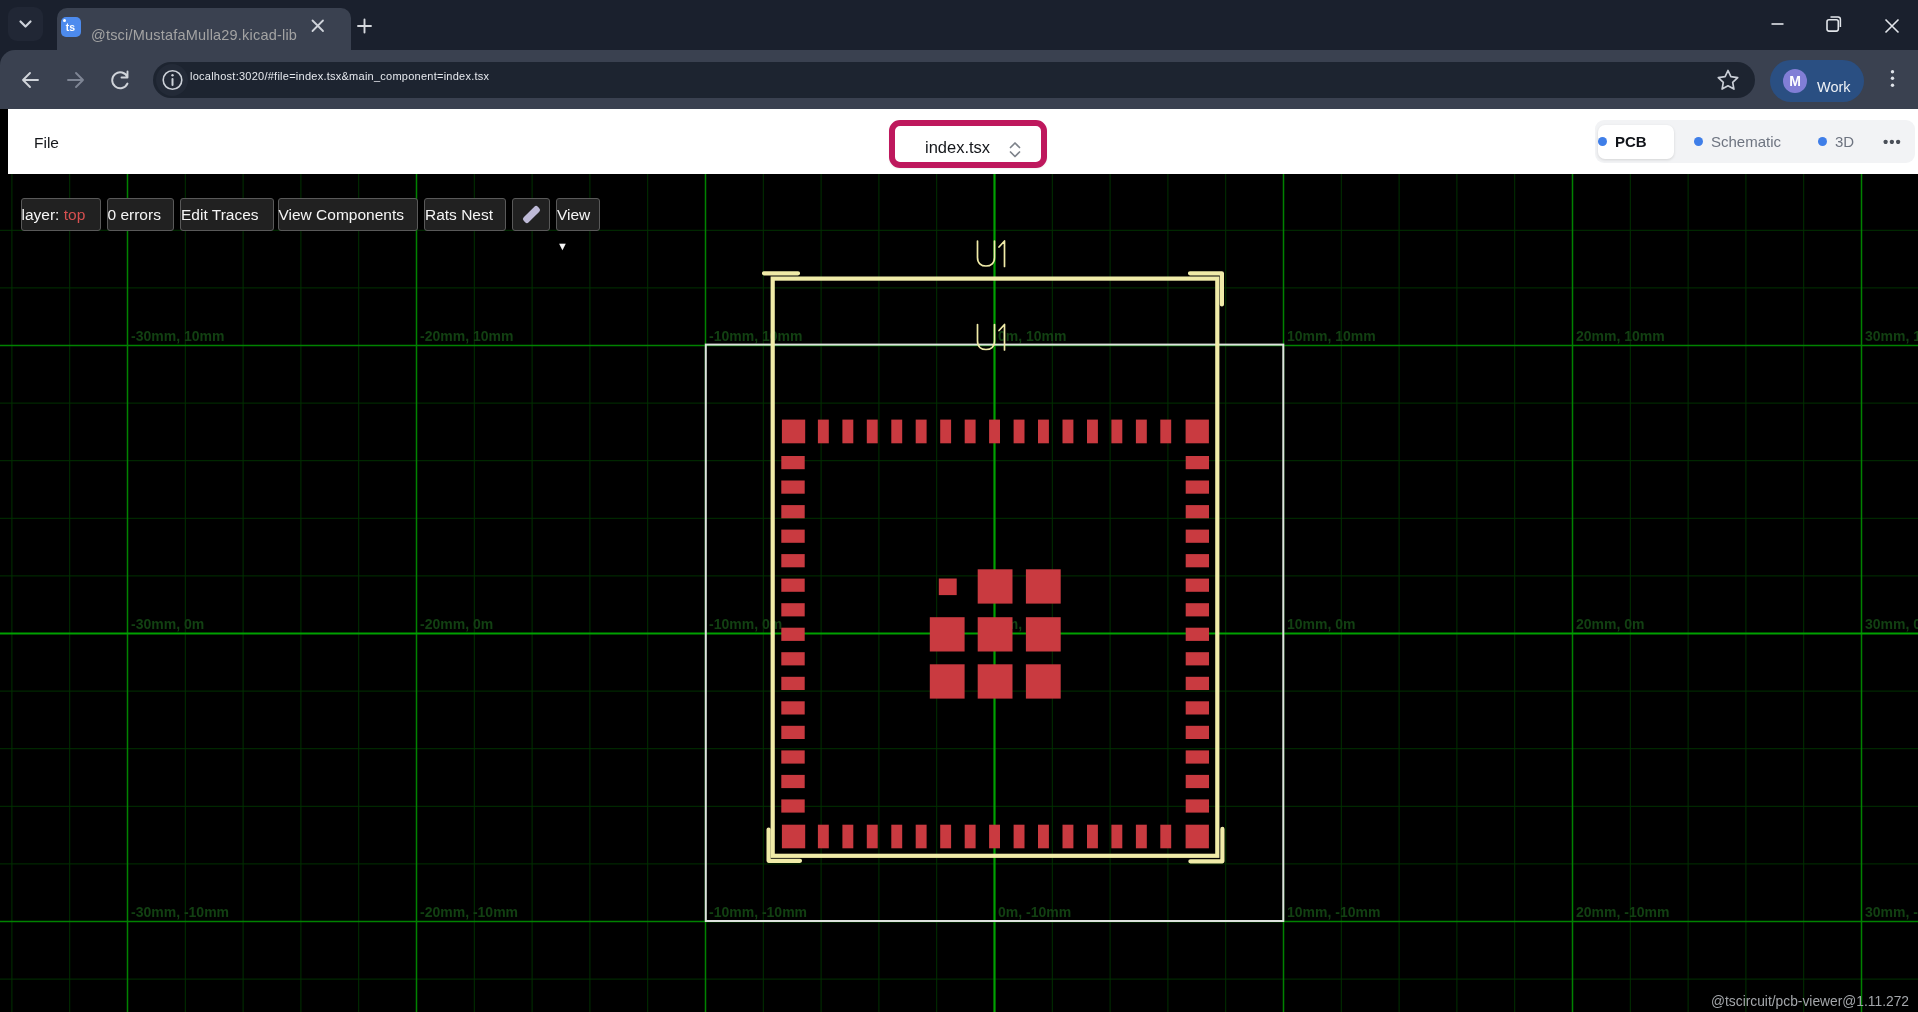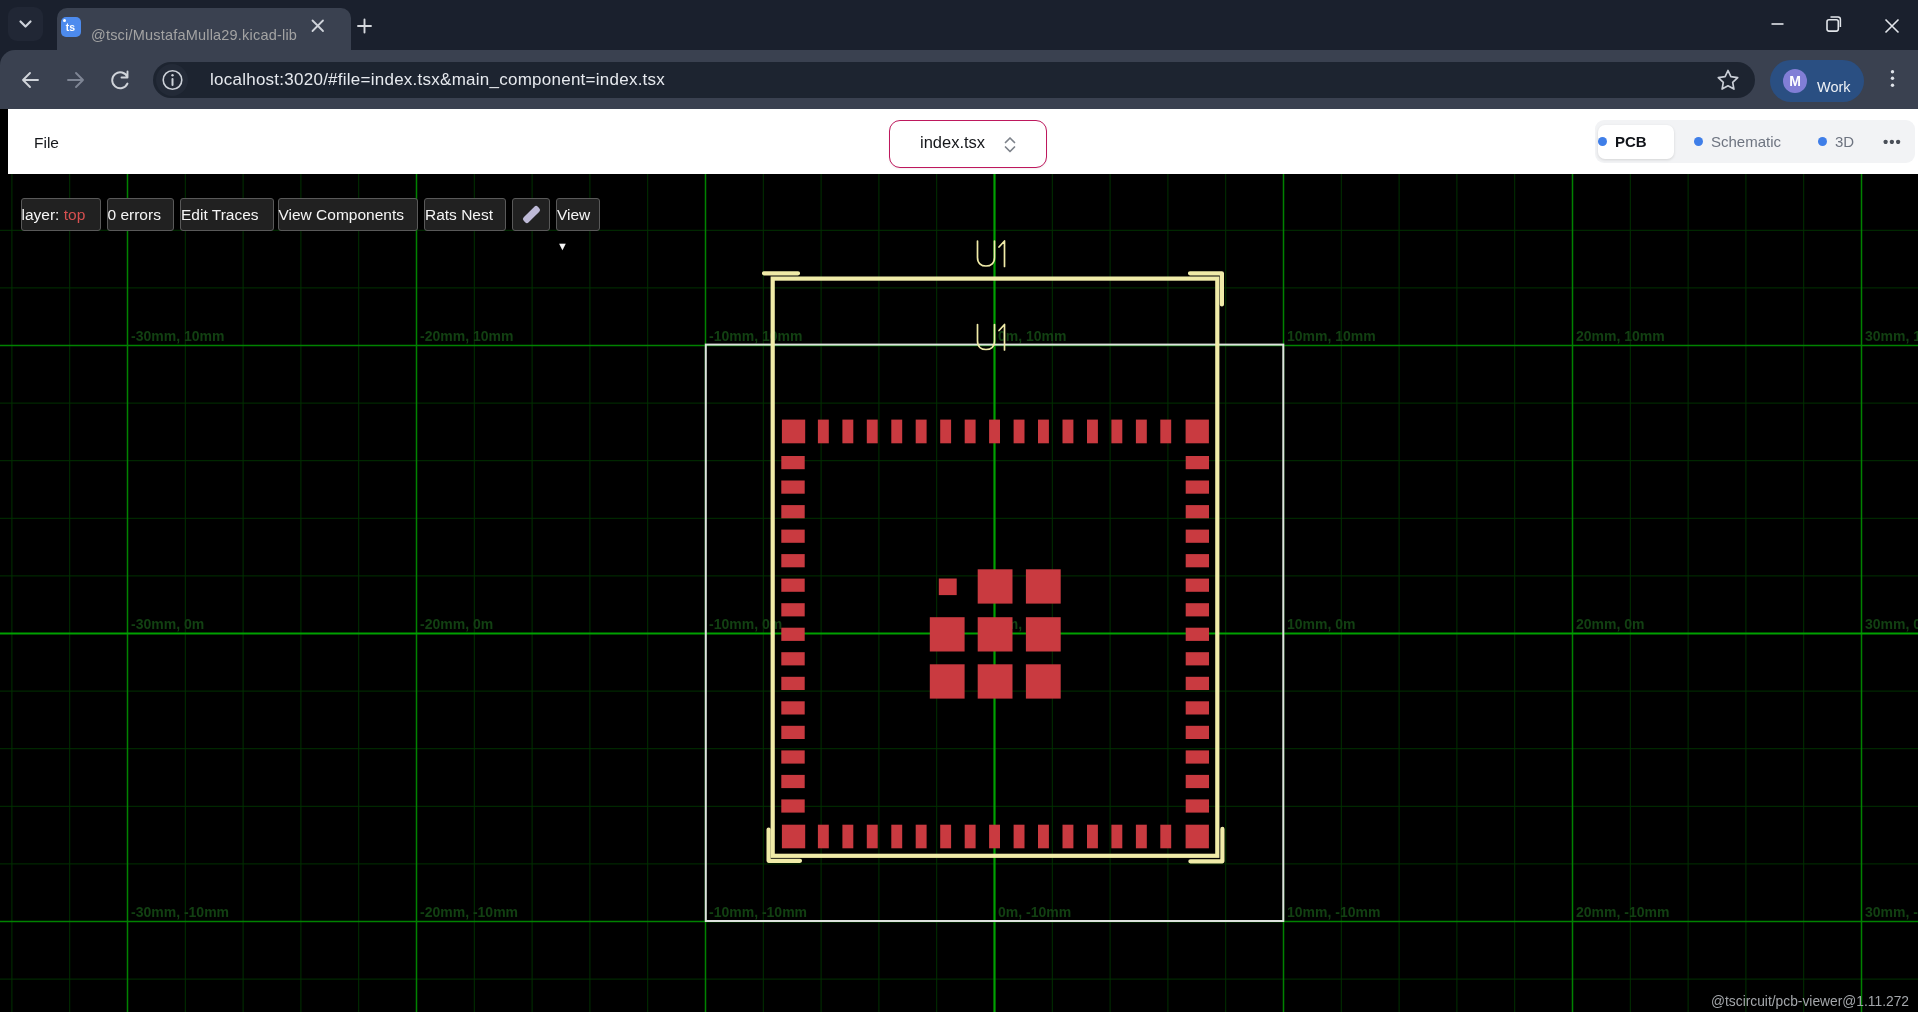--- a/index.html
+++ b/index.html
@@ -12,30 +12,30 @@
   #toolbarpatch { position:absolute; left:0; top:50px; width:30px; height:30px; background:#1a202d; }
   #tab { position:absolute; left:57px; top:8px; width:294px; height:42px; background:#3a4150;
     border-radius:10px 10px 0 0; }
   #tabsearch { position:absolute; left:8px; top:7px; width:35px; height:34px; background:#212735; border-radius:9px; }
   #favicon { position:absolute; left:60.5px; top:16.5px; width:20px; height:20px; background:#4d8bee;
     border-radius:5px; color:#fff; font-size:10.5px; font-weight:700; text-align:center; line-height:21px; }
   #favicon:before { content:''; position:absolute; left:2.5px; top:2.5px; width:3px; height:3px; border-radius:2px; background:#fff; }
   #tabtitle { position:absolute; left:91px; top:18.5px; font-size:14.5px; color:#a3a3a3; letter-spacing:0.2px;margin-top:8px; }
   #urlpill { position:absolute; left:153px; top:62px; width:1602px; height:36px; background:#1d2430; border-radius:18px; }
   #infodisc { position:absolute; left:156px; top:64px; width:32px; height:32px; background:#232a37; border-radius:16px; }
-  #urltext { position:absolute; left:210px; top:69.5px; font-size:17px; letter-spacing:0.25px; color:#e6e9ee; }
+  #urltext { position:absolute; left:190px; top:69.5px; font-size:11px; letter-spacing:0.25px; color:#e6e9ee; }
   #profile { position:absolute; left:1770px; top:59.5px; width:94px; height:42px; background:#2a4f82; border-radius:21px; }
   #avatar { position:absolute; left:13px; top:9px; width:24px; height:24px; background:#817ed6; border-radius:12px;
     color:#fff; font-size:14px; font-weight:700; text-align:center; line-height:24px; }
   #worktxt { position:absolute; left:47px; top:19px; font-size:14.5px; color:#eef1f5; }
   
   #app { position:absolute; left:0; top:109px; width:1918px; height:65px; background:#fff;margin-left:8px; }
   #filemenu { position:absolute; left:26px; top:25px; font-size:15.5px; color:#15171b; }
   #filebtn { position:absolute; left:881px; top:10.5px; width:158px; height:48px; background:#fff;
-    border:1px solid #be185d; border-radius:11px; box-shadow:0 1px 2px rgba(0,0,0,.06); }
+    border:6px solid #be185d; border-radius:11px; box-shadow:0 1px 2px rgba(0,0,0,.06); }
   #filebtn span { position:absolute; left:30px; top:12px; font-size:16.5px; color:#15171b; }
   #seg { position:absolute; left:1587px; top:11px; width:320px; height:43px; background:#f2f3f5; border-radius:9px; }
   .dot { display:inline-block; width:9px; height:9px; border-radius:5px; background:#3f7ee8; margin-right:8px; vertical-align:1px; }
   #pcbpill { position:absolute; left:3px; top:4.5px; width:76px; height:34px; background:#fff; border-radius:7px;
     box-shadow:0 1px 3px rgba(0,0,0,.13); font-size:15px; font-weight:700; color:#101319; text-align:left; line-height:34px; }
   .segitem { position:absolute; top:0; height:43px; font-size:15px; font-weight:500; color:#6e7480; line-height:43px; }
   
   #canvas { position:absolute; left:0; top:174px; width:1918px; height:838px; background:#000; overflow:hidden; }
   .pbtn { position:absolute; top:24px; height:33px; background:#212121; border:1px solid #595959;
     border-radius:3px; color:#f5f5f5; font-size:15.5px; line-height:31px; text-align:left; }

